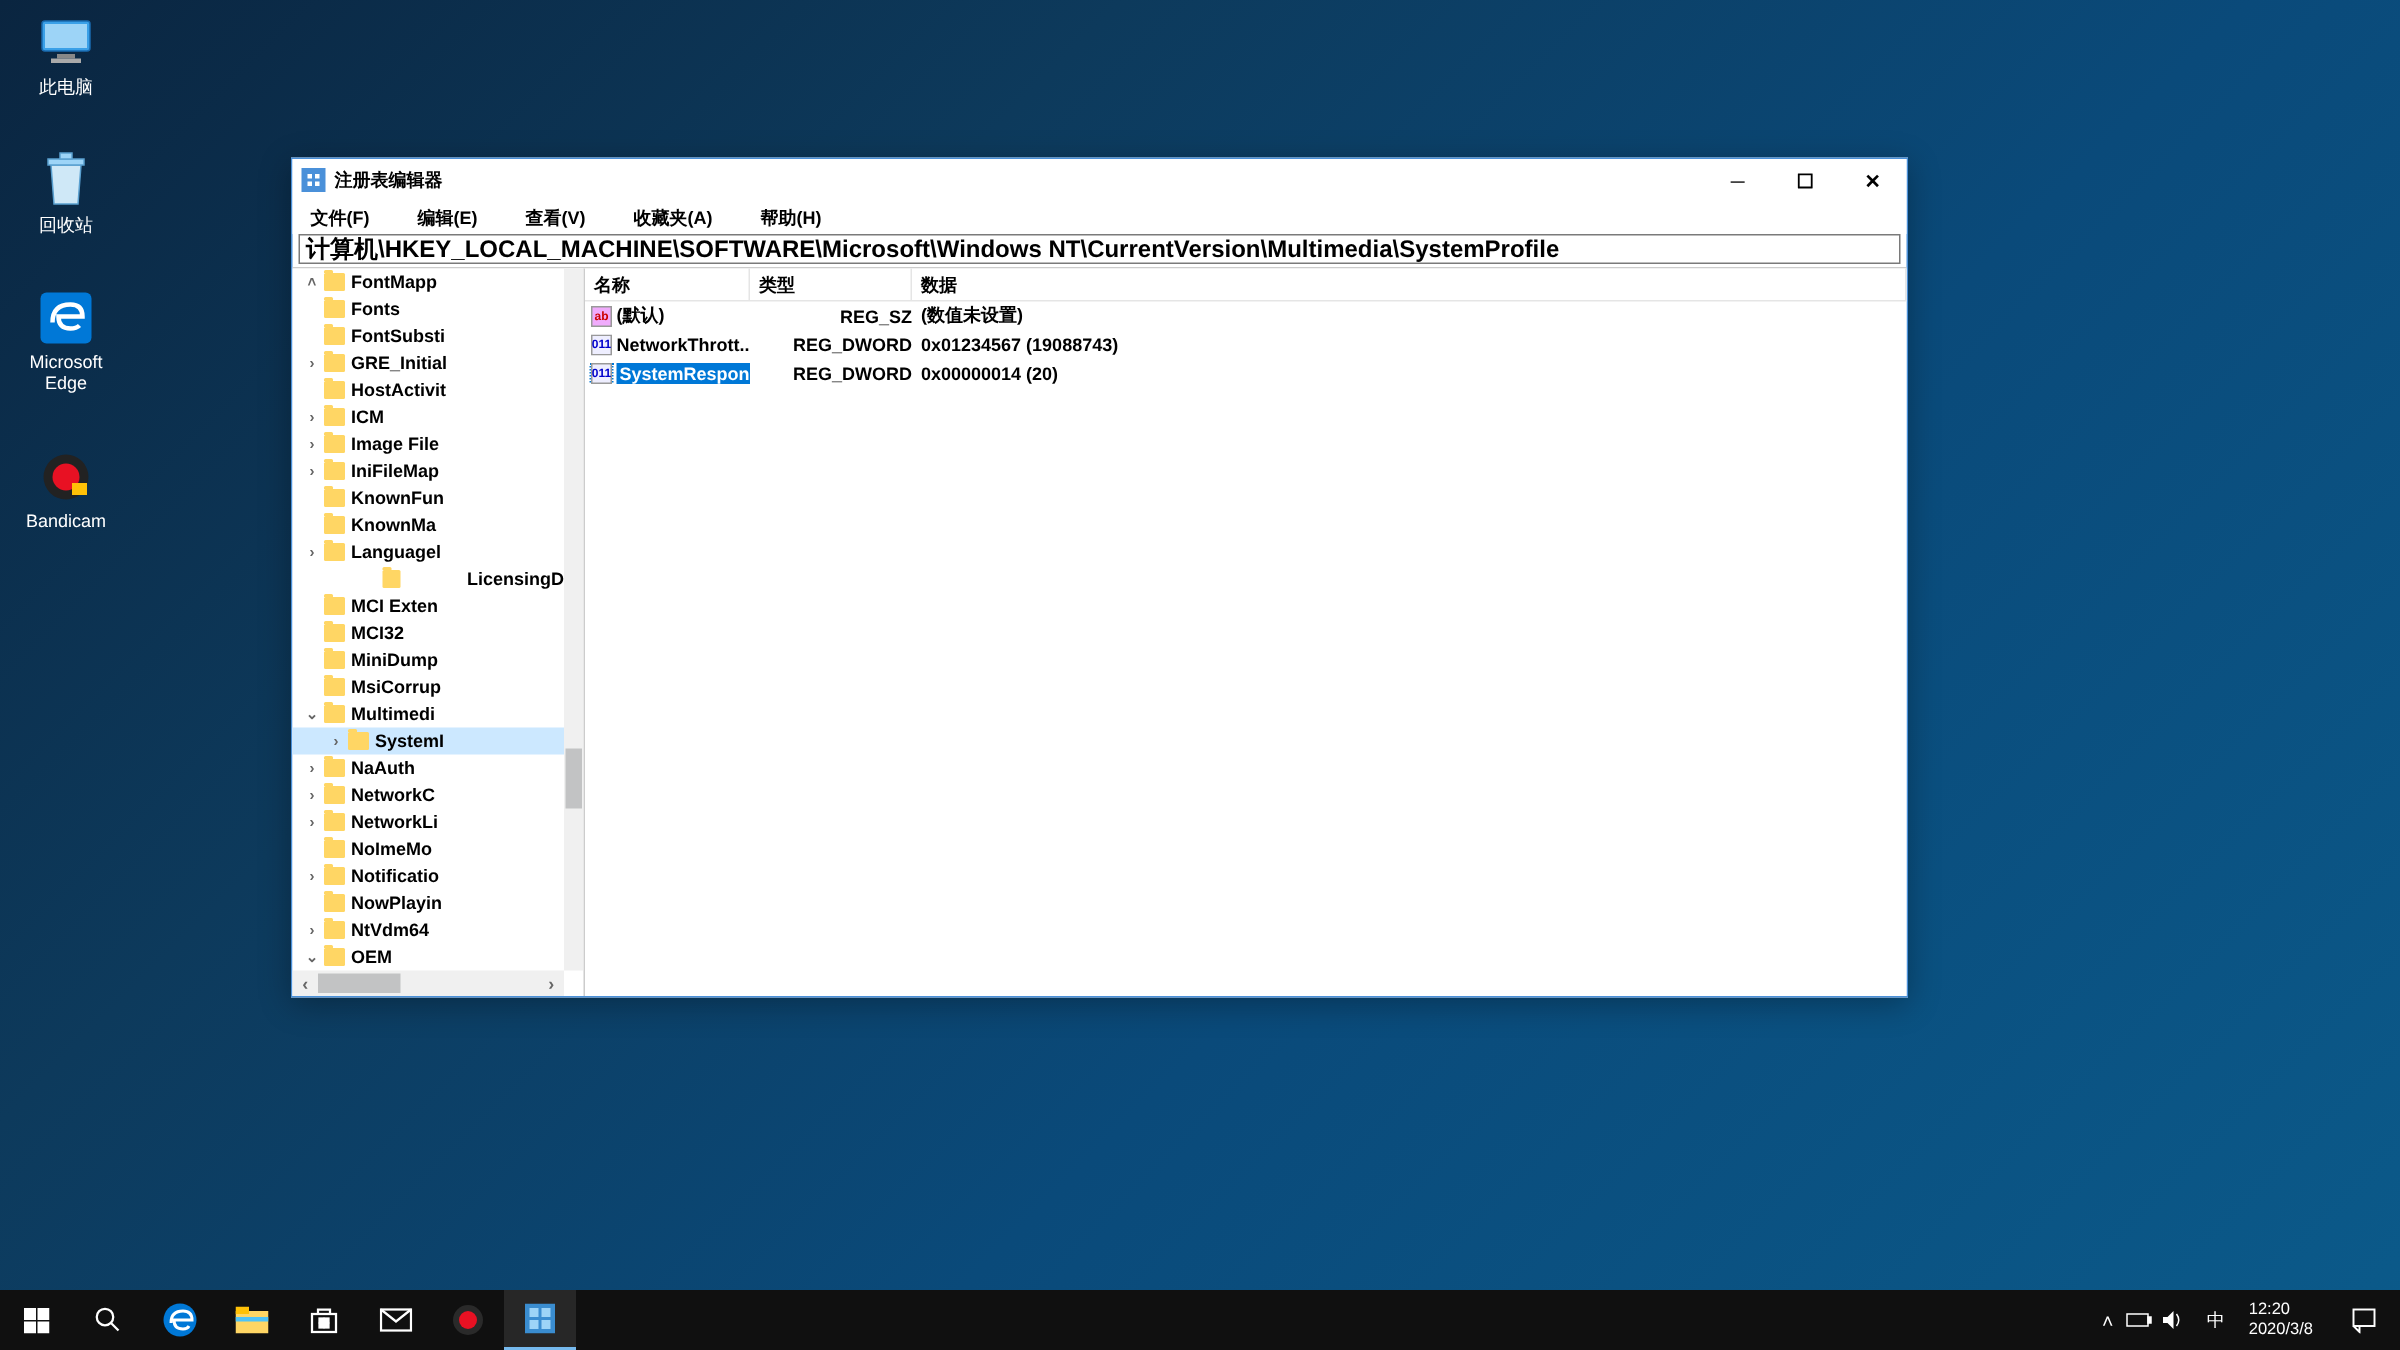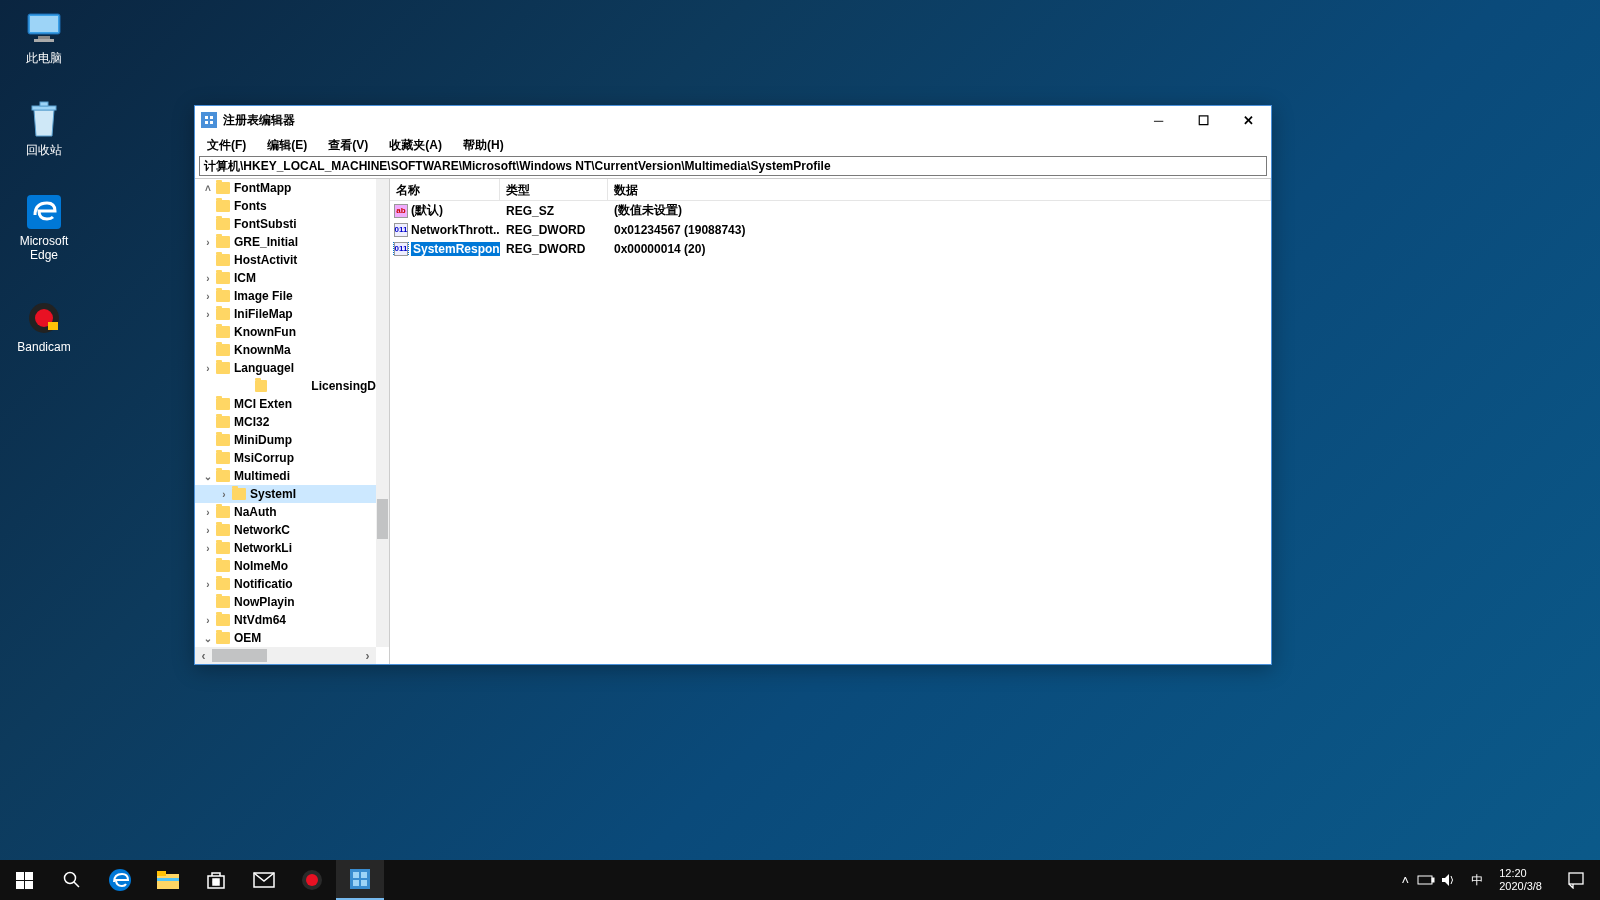--- a/index.html
+++ b/index.html
@@ -6,44 +6,44 @@
 body { width: 1600px; height: 900px; overflow: hidden; position: relative; background: linear-gradient(135deg, #0a2540 0%, #0d3a5c 30%, #0a4a7a 60%, #0b5a8a 100%); }
 .desktop { position: absolute; inset: 0; }
 .desktop-icon { position: absolute; width: 76px; text-align: center; color: #fff; font-size: 12px; cursor: pointer; }
 .desktop-icon .icon-box { width: 48px; height: 40px; margin: 0 auto 2px; display: flex; align-items: center; justify-content: center; }
 .window { position: absolute; left: 194px; top: 105px; width: 1078px; height: 560px; background: #fff; border: 1px solid #4a90d9; box-shadow: 0 4px 20px rgba(0,0,0,0.3); display: flex; flex-direction: column; font-weight: bold; }
 .titlebar { height: 28px; background: #fff; display: flex; align-items: center; padding-left: 6px; }
 .titlebar-icon { width: 16px; height: 16px; background: #4a90d9; margin-right: 6px; display:flex; align-items:center; justify-content:center; }
 .titlebar-title { font-size: 12px; flex: 1; }
 .win-controls { display: flex; }
 .win-btn { width: 45px; height: 28px; display: flex; align-items: center; justify-content: center; font-size: 13px; cursor: pointer; }
-.menubar { height: 22px; display: flex; align-items: center; padding: 0 4px; font-size: 12px; gap: 5px; background:#fff;}
+.menubar { height: 22px; display: flex; align-items: center; padding: 0 4px; font-size: 12px; gap: 16px; background:#fff;}
 .menubar span { padding: 2px 8px; cursor: pointer; }
-.addressbar { height: 20px; border: 1px solid #7a7a7a; margin: 0 4px 2px 4px; padding: 1px 4px; font-size: 12px; background: #fff; display:flex; align-items:center;}
+.addressbar { height: 20px; border: 1px solid #7a7a7a; margin: 0 4px 2px 4px; padding: 1px 4px; font-size: 16px; background: #fff; display:flex; align-items:center;}
 .content { flex: 1; display: flex; border-top: 1px solid #ccc; min-height:0;}
 .tree-pane { width: 195px; border-right: 1px solid #ccc; overflow: hidden; position: relative; font-size: 12px; background:#fff;}
 .tree-inner { position: absolute; right: 13px; top: 0; width: 260px; }
 .tree-row { height: 18px; display: flex; align-items: center; white-space: nowrap; cursor: pointer; padding-left:4px;}
 .tree-row.selected { background: #cce8ff; }
 .expander { width: 12px; color: #666; font-size: 10px; text-align: center; }
 .folder-ico { width: 14px; height: 12px; background: #ffd664; border-radius: 1px; margin: 0 4px 0 2px; position: relative; }
 .folder-ico::before { content:""; position:absolute; top:-2px; left:0; width:6px; height:2px; background:#ffd664; border-radius:1px 1px 0 0;}
 .tree-scroll-v { position:absolute; right:0; top:0; bottom:17px; width:13px; background:#f0f0f0;}
 .tree-scroll-v-thumb{ position:absolute; left:1px; right:1px; top:320px; height:40px; background:#c2c3c4;}
 .tree-scroll-h { position:absolute; left:0; right:13px; bottom:0; height:17px; background:#f0f0f0; display:flex; align-items:center;}
 .tree-scroll-h::before{content:"‹"; width:17px; text-align:center; color:#666; font-size:12px;}
 .tree-scroll-h::after{content:"›"; width:17px; text-align:center; color:#666; font-size:12px; margin-left:auto;}
 .tree-scroll-h-thumb{height:13px; width:55px; background:#c2c3c4; margin-left:0;}
 .list-pane { flex: 1; background: #fff; font-size: 12px; position:relative;}
 .list-header { height: 22px; display: flex; border-bottom: 1px solid #e5e5e5; }
 .list-header div { padding: 3px 6px; border-right: 1px solid #e5e5e5; }
 .col-name{ width:110px;} .col-type{width:108px;} .col-data{flex:1;}
 .list-row { height: 19px; display: flex; align-items: center; cursor:pointer;}
 .cell-name { width:110px; padding-left:4px; display:flex; align-items:center; overflow:hidden; white-space:nowrap;}
-.cell-type { width:108px; padding-left:6px;}
+.cell-type { width:108px; padding-left:6px;text-align:right;}
 .cell-data { flex:1; padding-left:6px;}
 .val-ico { width:14px; height:14px; margin-right:3px; flex-shrink:0; border:1px solid #999; font-size:8px; display:flex; align-items:center; justify-content:center;}
 .val-ico.str{ color:#c00; background:#f0abfc;}
 .val-ico.dword{ color:#00c; background:#eef;}
 .list-row.selected .cell-name span.txt { background:#0078d7; color:#fff; padding:0 2px;}
 .list-row.selected .val-ico{ outline:1px dotted #0078d7;}
 .taskbar { position: absolute; left:0; right:0; bottom:0; height:40px; background:#101010; display:flex; align-items:center;}
 .task-item{ width:48px; height:40px; display:flex; align-items:center; justify-content:center; cursor:pointer; color:#fff;}
 .task-item.active{ border-bottom:2px solid #76b9ed; background:#272727;}
 .tray{ margin-left:auto; display:flex; align-items:center; color:#fff; font-size:11px;}

